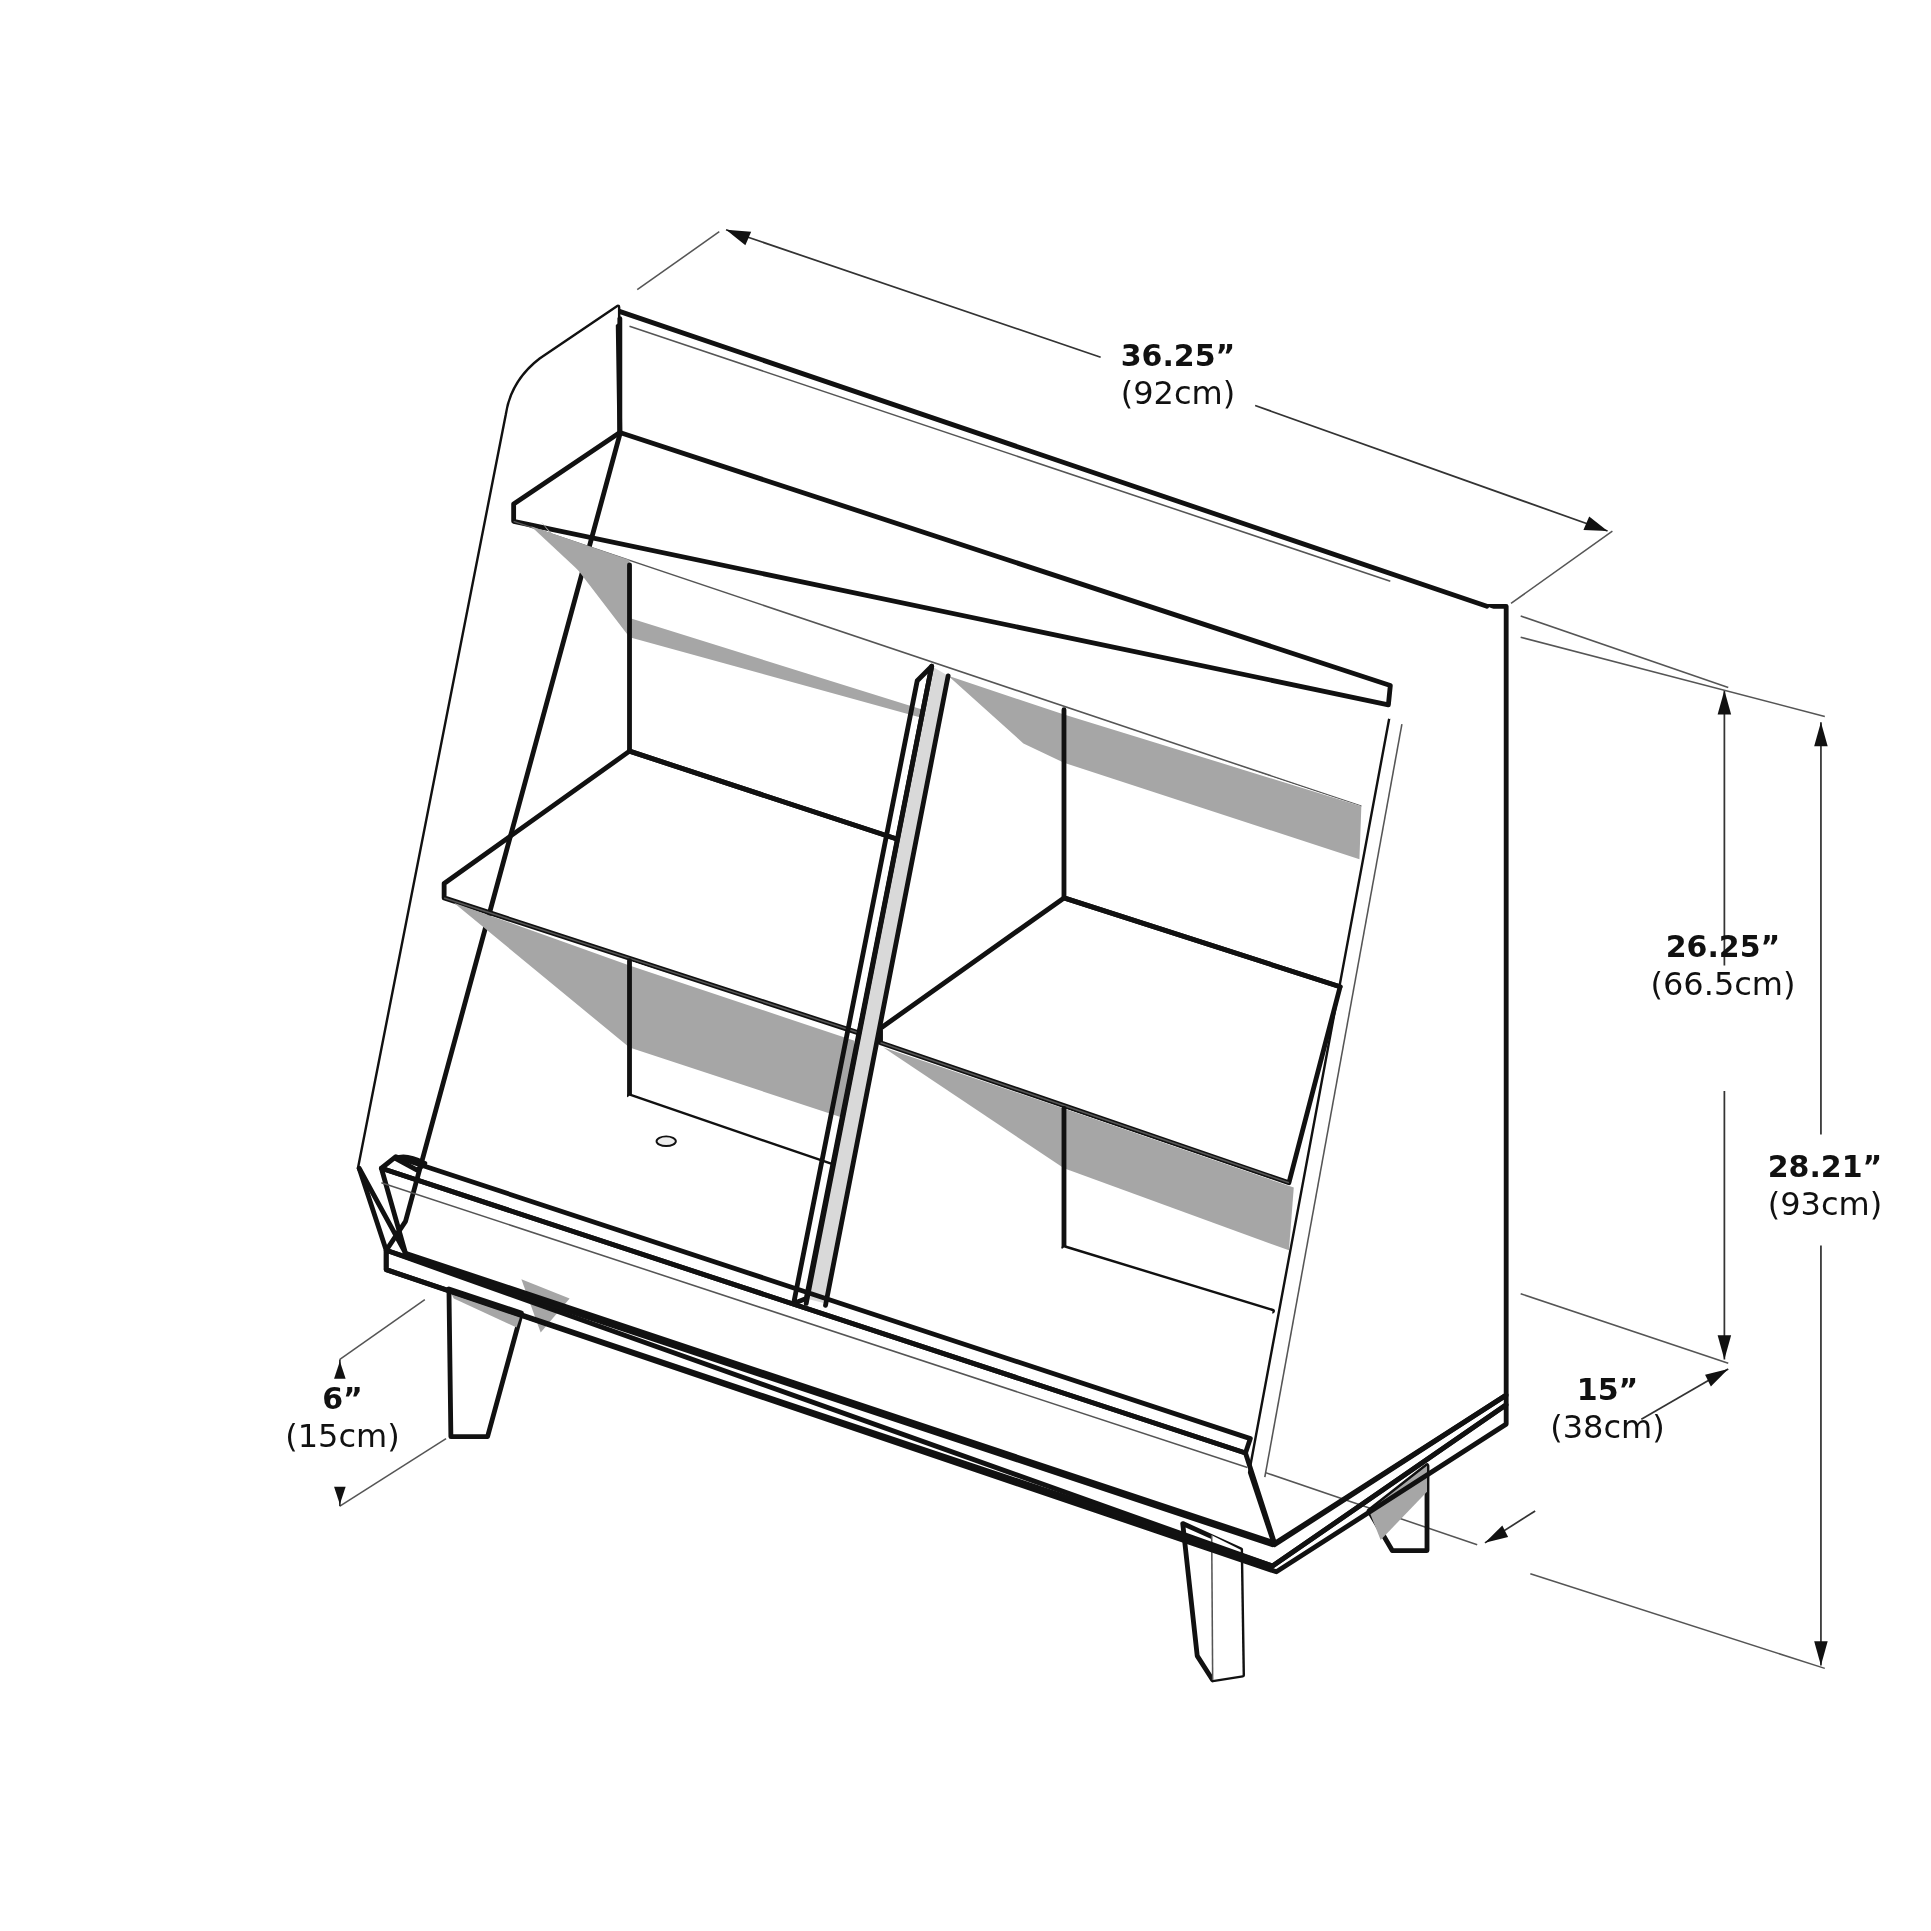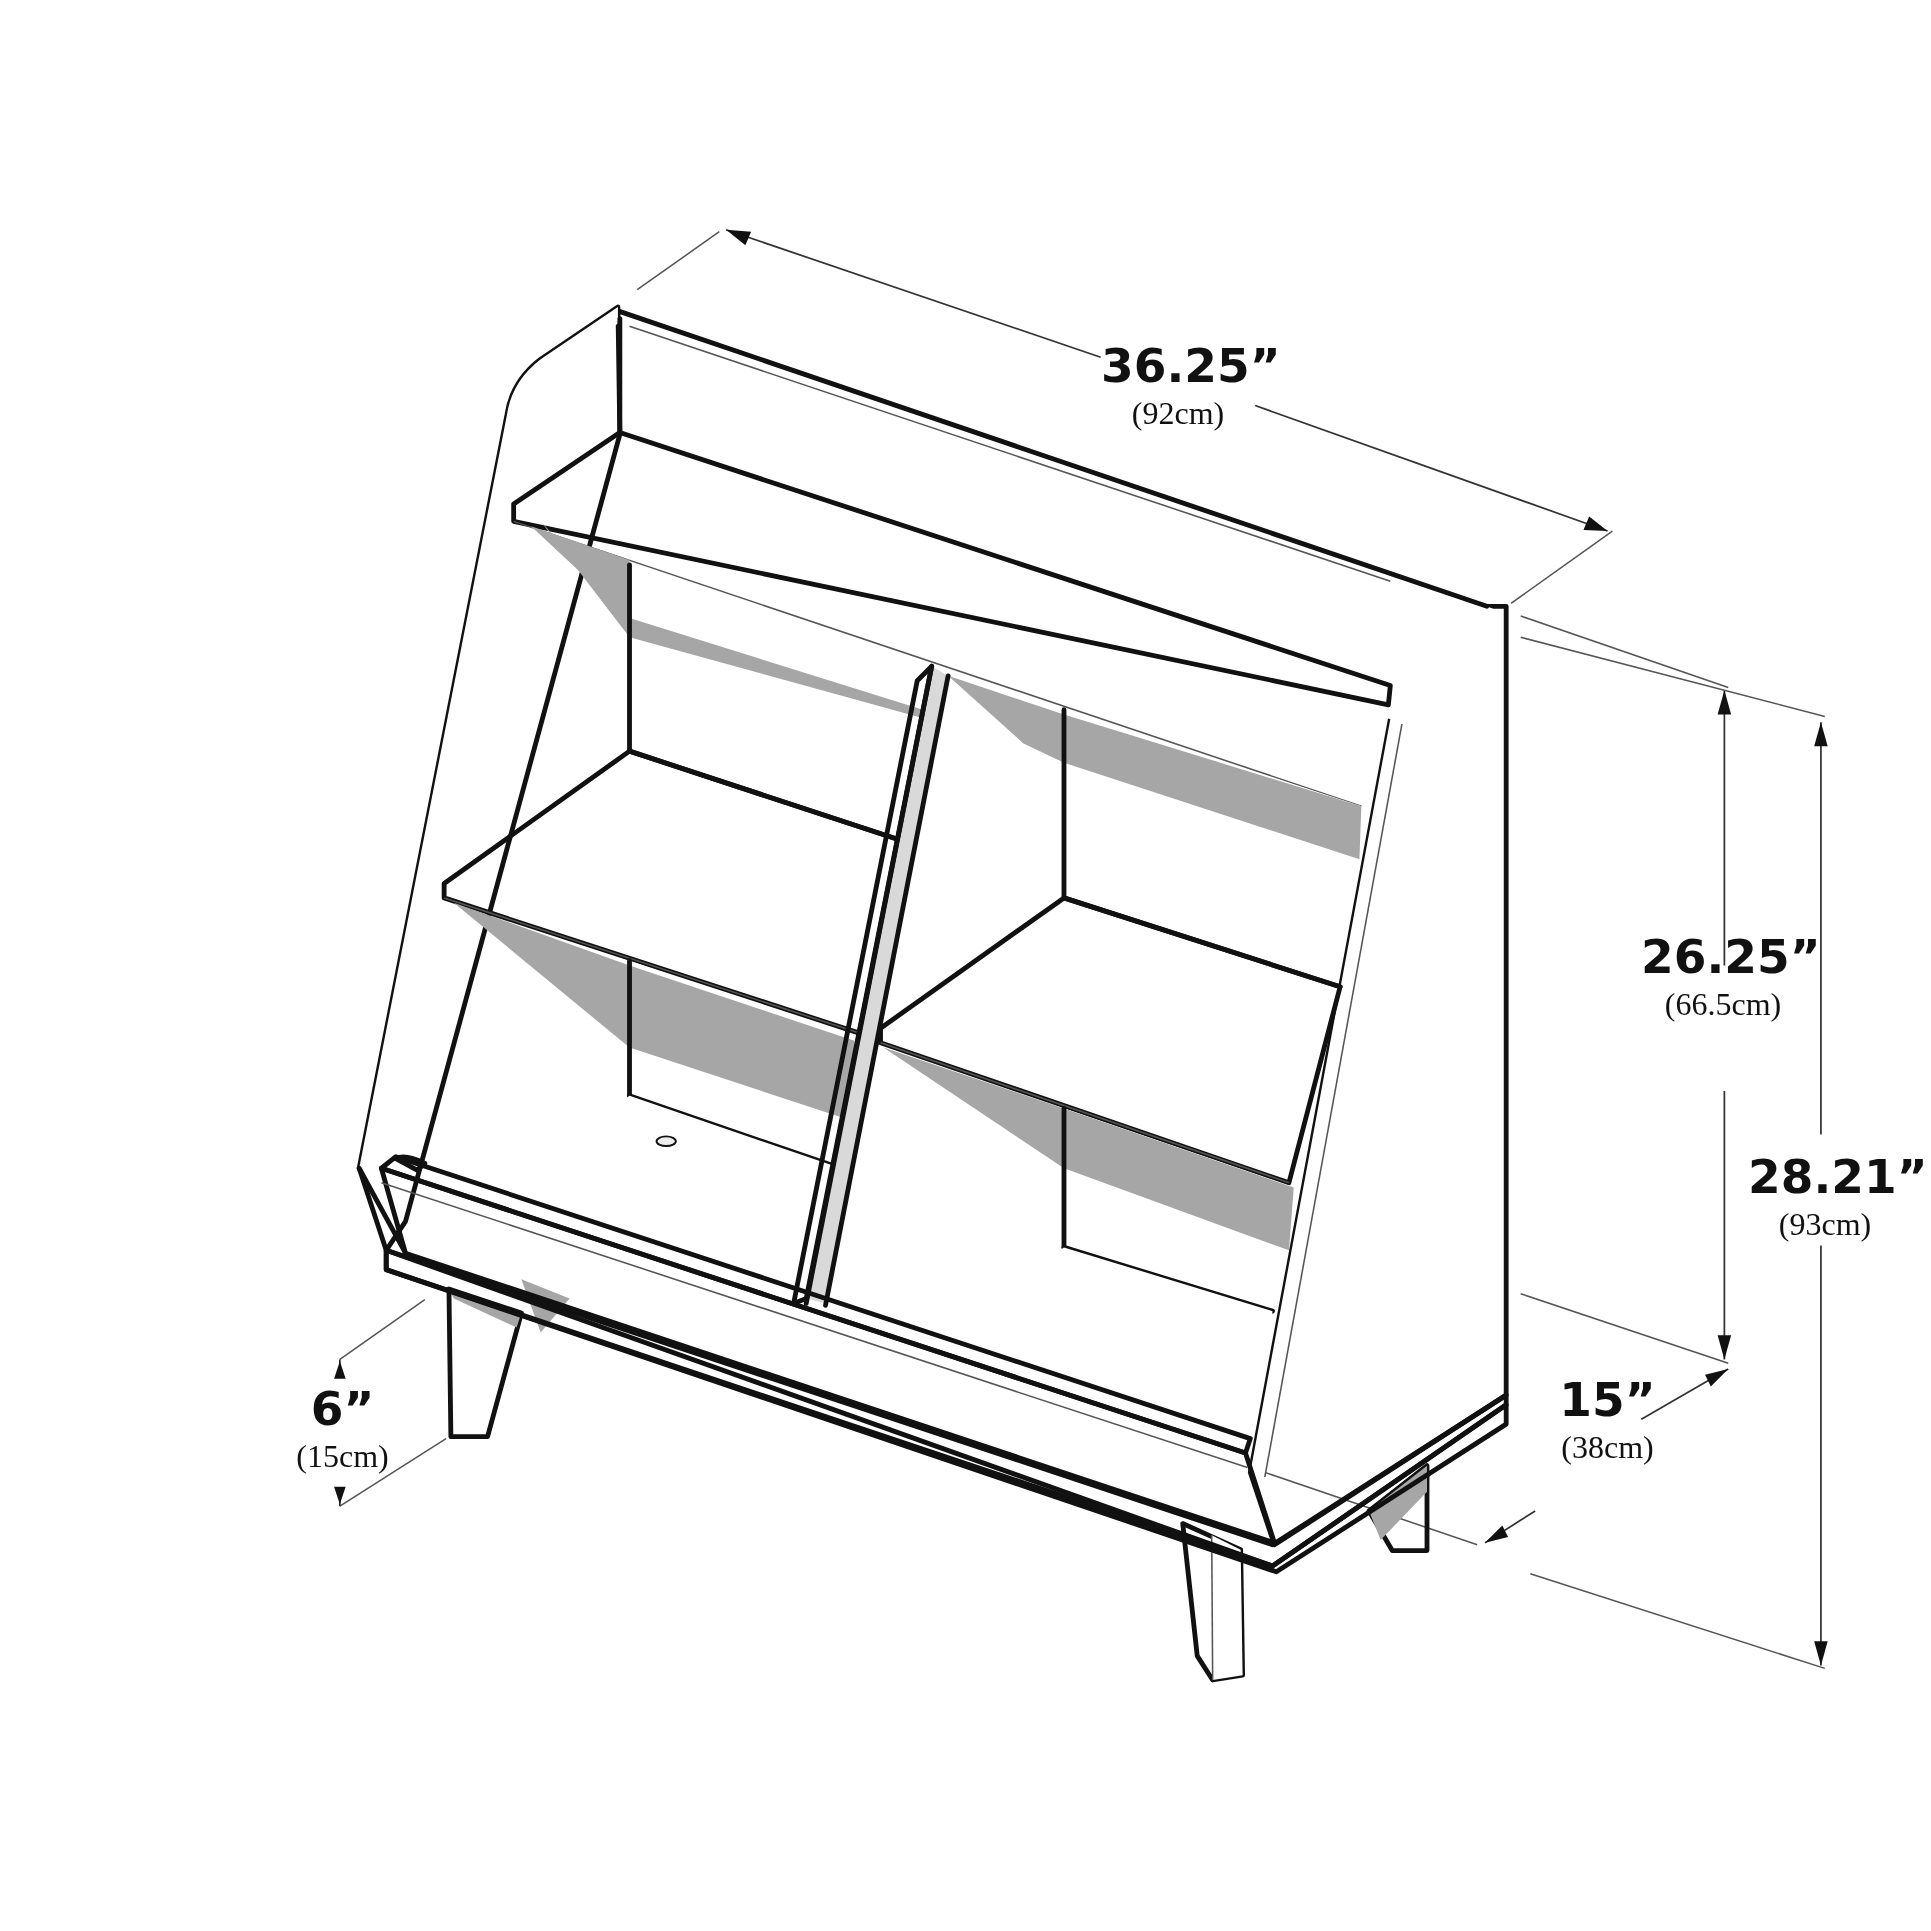--- a/index.html
+++ b/index.html
@@ -1,21 +1,21 @@
 <!DOCTYPE html>
 <html><head>
 <meta charset="utf-8">
 <style>
   html, body { margin: 0; padding: 0; background: #ffffff; }
   body { width: 1931px; height: 1931px; position: relative; overflow: hidden;
          font-family: "DejaVu Sans", sans-serif; }
   #stage { position: absolute; left: 0; top: 0; width: 1931px; height: 1931px; }
   .dim-label { position: absolute; text-align: center; color: #111; line-height: 1.2; }
-  .dim-label .imp { display: block; font-weight: bold; font-size: 47px; }
-  .dim-label .met { display: block; font-size: 32px; font-family: Liberation Serif, serif; }
+  .dim-label .imp { display: block; font-weight: bold; font-size: 30px; }
+  .dim-label .met { display: block; font-size: 32px; }
   .ol { fill: none; stroke: #111; stroke-width: 5; stroke-linejoin: round; stroke-linecap: round; }
   .thin { fill: none; stroke: #555; stroke-width: 1.6; }
   .dimline { fill: none; stroke: #333; stroke-width: 1.8; }
 </style>
 </head>
 <body>
 
 <div id="stage">
   <svg width="1931" height="1931" viewBox="0 0 2000 2000" xmlns="http://www.w3.org/2000/svg">
 

